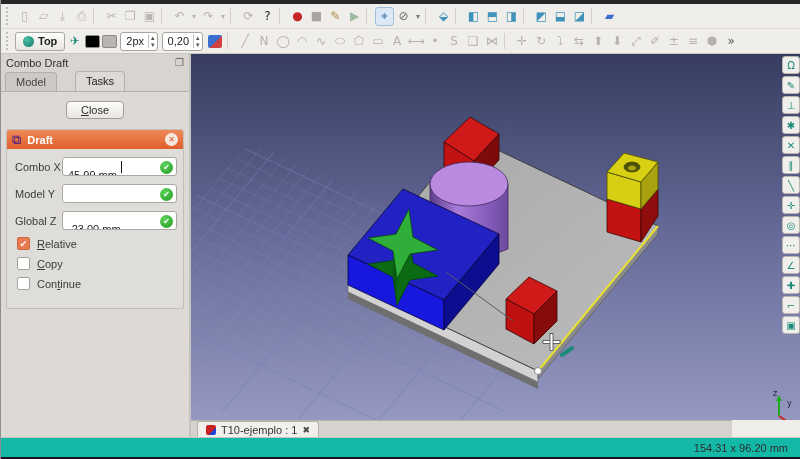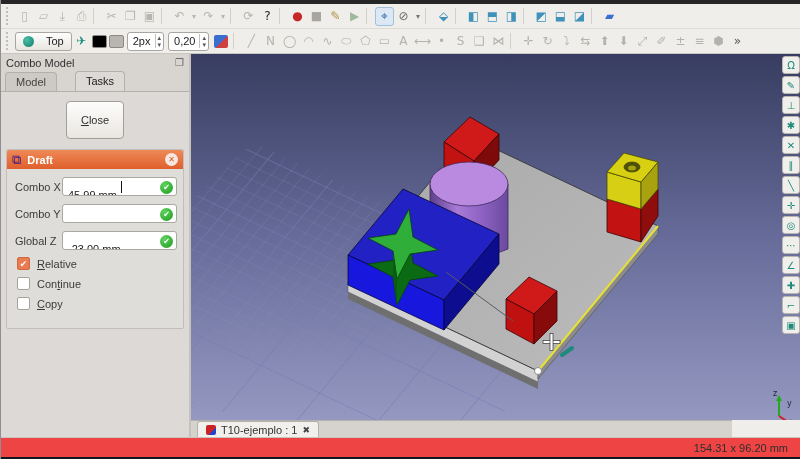--- a/index.html
+++ b/index.html
@@ -17,36 +17,36 @@
   .tbi.active { background:#dce8f5; border:1px solid #9fc0dd; }
   .tbi.swatch { width:15px; height:13px; border:1px solid #8d8a85; border-radius:2px; margin:0 1px; }
   .tsep { width:7px; height:16px; border-left:1px solid #d3d0ca; margin:0 2px; flex:0 0 auto; }
   .grip { width:6px; height:18px; border-left:2px dotted #c2bfba; margin:0 3px; flex:0 0 auto; }
 
   .combo { height:19px; background:#fff; border:1px solid #a9a5a0; border-radius:3px; display:flex; align-items:center; padding:0 3px; margin:0 4px; width:110px; flex:0 0 auto; }
   .combo .wb-icon { width:11px; height:11px; border-radius:2px; background:linear-gradient(135deg,#e8c21a 65%,#2a58c0 65%); margin-right:5px; flex:0 0 auto; }
   .combo .cval { flex:1; color:#222; }
   .combo .spin { border-left:1px solid #c6c3be; padding-left:3px; font-size:7px; color:#555; line-height:7px; text-align:center; }
 
-  .btnw { height:19px; background:linear-gradient(#fdfdfc,#e9e6e1); border:1px solid #a9a5a0; border-radius:3px; display:inline-flex; align-items:center; padding:0 7px; gap:12px; color:#222; flex:0 0 auto; }
+  .btnw { height:19px; background:linear-gradient(#fdfdfc,#e9e6e1); border:1px solid #a9a5a0; border-radius:3px; display:inline-flex; align-items:center; padding:0 7px; gap:4px; color:#222; flex:0 0 auto;font-weight:bold; }
   .btnw .tico { width:11px; height:11px; border-radius:50%; background:radial-gradient(circle at 35% 35%,#49c0a8,#157a66); }
   .spinbox { height:19px; background:#fff; border:1px solid #a9a5a0; border-radius:3px; display:inline-flex; align-items:center; padding:0 2px 0 5px; margin:0 2px; color:#222; flex:0 0 auto; }
   .spinbox .spin { margin-left:4px; border-left:1px solid #c6c3be; padding-left:2px; font-size:7px; color:#555; line-height:7px; text-align:center; }
   .ag-icon { width:14px; height:13px; border-radius:2px; background:linear-gradient(135deg,#3a6fd0 55%,#d04040 55%); margin:0 3px; flex:0 0 auto; }
 
   
   #combo-view { position:absolute; left:0; top:54px; width:190px; height:383px; background:#d8d5d1; border-right:2px solid #c5c1bc; }
   .cv-header { height:17px; display:flex; align-items:center; padding:0 5px; color:#2f2f2f; }
   .cv-header .flo { margin-left:auto; color:#6b6b6b; font-size:10px; }
   .cv-tabs { display:flex; padding-left:4px; height:20px; align-items:flex-end; }
   .cv-tab { padding:3px 10px 3px; border:1px solid #b3afaa; border-bottom:none; border-radius:4px 4px 0 0; background:#cdc9c5; color:#444; margin-right:18px; }
   .cv-tab.active { background:#dcd9d6; padding-bottom:4px; color:#222; }
   .cv-content { position:absolute; left:0; right:0; top:37px; bottom:0; background:#dcd9d6; border-top:1px solid #b3afaa; }
   .close-row { text-align:center; margin-top:9px; }
-  .btn { background:linear-gradient(#fdfdfc,#e9e6e1); border:1px solid #a29e98; border-radius:4px; padding:12px 14px; font-size:11px; color:#2f2f2f; font-family:inherit; }
+  .btn { background:linear-gradient(#fdfdfc,#e9e6e1); border:1px solid #a29e98; border-radius:4px; padding:2px 14px; font-size:11px; color:#2f2f2f; font-family:inherit; }
   .task-box { margin:10px 5px 0; background:#deddda; border:1px solid #c2bfba; border-radius:2px; height:180px; }
   .task-head { height:19px; background:linear-gradient(#ee8a58,#df5f2c); display:flex; align-items:center; padding:0 5px; border-radius:2px 2px 0 0; }
   .task-head .mico { color:#3d1580; font-size:13px; margin-right:6px; font-family:"DejaVu Sans",sans-serif; }
   .task-head .ttl { color:#fff; font-weight:bold; }
   .task-head .tclose { margin-left:auto; width:13px; height:13px; border-radius:50%; background:#f6e8e0; color:#d45a28; font-size:8px; font-weight:bold; display:flex; align-items:center; justify-content:center; }
   .frow { display:flex; align-items:center; margin:8px 6px 0 8px; }
   .frow .flab { width:47px; color:#3b3b3b; }
   .field { position:relative; flex:1; height:19px; background:#fff; border:1px solid #aba7a1; border-radius:3px; }
   .field input { position:absolute; inset:0; border:none; background:transparent; font:11px "Liberation Sans",sans-serif; padding:16px 18px 0 5px; color:#1c1c1c; outline:none; width:100%;text-decoration:underline; }
   .field .caret { position:absolute; left:58px; top:3px; width:1px; height:12px; background:#111; }
@@ -60,21 +60,21 @@
   #viewport { position:absolute; left:190px; top:54px; width:610px; height:366px; overflow:hidden; }
   #viewport svg { display:block; }
   #snapbar { position:absolute; right:1px; top:2px; display:flex; flex-direction:column; gap:2px; }
   .snapbtn { width:18px; height:18px; background:#f1efeb; border:1px solid #b9b5b0; border-radius:3px; color:#1d8a7a; font-size:10px; font-family:"DejaVu Sans",sans-serif; display:flex; align-items:center; justify-content:center; }
 
   
   #tabbar { position:absolute; left:190px; top:420px; width:541px; height:17px; background:#d6d2ce; border-top:1px solid #b5b1ac; display:flex; align-items:stretch; }
   .doc-tab { margin-left:6px; background:#f2f0ed; border:1px solid #b5b1ac; border-bottom:none; border-radius:3px 3px 0 0; display:flex; align-items:center; gap:5px; padding:0 8px; color:#333; }
   .doc-tab .dico { width:10px; height:10px; border-radius:2px; background:linear-gradient(135deg,#cc2222 62%,#2244cc 62%); }
   .doc-tab .tx { font-weight:bold; color:#444; font-size:9px; }
-  #statusbar { position:absolute; left:0; top:437px; width:800px; height:20px; background:#ef4444; border-top:1px solid #c8c5c0; display:flex; align-items:center; }
+  #statusbar { position:absolute; left:0; top:437px; width:800px; height:20px; background:#14b8a6; border-top:1px solid #c8c5c0; display:flex; align-items:center; }
   #statusbar .dims { margin-left:auto; padding-right:13px; color:#2e2e2e; }
   .bottom-edge { position:absolute; left:0; top:457px; width:800px; height:2px; background:#14161f; }
 </style>
 </head>
 <body>
 
 <div id="app">
 
   <div class="menubar-strip"></div>
 
@@ -101,21 +101,21 @@
       <span>0,20</span>
       <span class="spin">▴<br>▾</span>
     </span>
     <span class="ag-icon"></span>
     <span class="tsep"></span>
     <span style="display:contents"><span class="tbi" style="color: rgb(181, 178, 173);">╱</span><span class="tbi" style="color: rgb(181, 178, 173);">N</span><span class="tbi" style="color: rgb(181, 178, 173);">◯</span><span class="tbi" style="color: rgb(181, 178, 173);">◠</span><span class="tbi" style="color: rgb(181, 178, 173);">∿</span><span class="tbi" style="color: rgb(181, 178, 173);">⬭</span><span class="tbi" style="color: rgb(181, 178, 173);">⬠</span><span class="tbi" style="color: rgb(181, 178, 173);">▭</span><span class="tbi" style="color: rgb(181, 178, 173);">A</span><span class="tbi" style="color: rgb(181, 178, 173);">⟷</span><span class="tbi" style="color: rgb(181, 178, 173);">•</span><span class="tbi" style="color: rgb(181, 178, 173);">S</span><span class="tbi" style="color: rgb(181, 178, 173);">❑</span><span class="tbi" style="color: rgb(181, 178, 173);">⋈</span><span class="tsep"></span><span class="tbi" style="color: rgb(181, 178, 173);">✛</span><span class="tbi" style="color: rgb(181, 178, 173);">↻</span><span class="tbi" style="color: rgb(181, 178, 173);">⤵</span><span class="tbi" style="color: rgb(181, 178, 173);">⇆</span><span class="tbi" style="color: rgb(181, 178, 173);">⬆</span><span class="tbi" style="color: rgb(181, 178, 173);">⬇</span><span class="tbi" style="color: rgb(181, 178, 173);">⤢</span><span class="tbi" style="color: rgb(181, 178, 173);">✐</span><span class="tbi" style="color: rgb(181, 178, 173);">±</span><span class="tbi" style="color: rgb(181, 178, 173);">≡</span><span class="tbi" style="color: rgb(181, 178, 173);">⬢</span><span class="tbi" style="color: rgb(85, 85, 85);">»</span></span>
   </div>
 
   <div id="combo-view">
     <div class="cv-header">
-      <span>Combo Model</span>
+      <span>Combo Draft</span>
       <span class="flo">❐</span>
     </div>
     <div class="cv-tabs">
       <span class="cv-tab">Model</span>
       <span class="cv-tab active">Tasks</span>
     </div>
     <div class="cv-content">
       <div class="close-row">
         <button class="btn"><u>C</u><span>l</span><span>o</span><span>s</span><span>e</span></button>
       </div>
@@ -127,43 +127,43 @@
         </div>
         <div class="frow">
           <span class="flab">Combo X</span>
           <span class="field">
             <input value="45,99 mm" style="">
             <span class="caret"></span>
             <span class="okbadge">✔</span>
           </span>
         </div>
         <div class="frow">
-          <span class="flab">Combo Y</span>
+          <span class="flab">Model Y</span>
           <span class="field">
             <span class="okbadge">✔</span>
           </span>
         </div>
         <div class="frow">
           <span class="flab">Global Z</span>
           <span class="field">
             <input value="-23,00 mm" style="">
             <span class="okbadge">✔</span>
           </span>
         </div>
         <div class="cbrow">
           <span class="cb checked">✔</span>
           <span class="cblab"><u>R</u><span>e</span><span>l</span><span>a</span><span>t</span><span>i</span><span>v</span><span>e</span></span>
         </div>
         <div class="cbrow">
           <span class="cb"></span>
-          <span class="cblab"><span>C</span><span>o</span><span>n</span><u>t</u><span>i</span><span>n</span><span>u</span><span>e</span></span>
+          <span class="cblab"><u>C</u><span>o</span><span>p</span><span>y</span></span>
         </div>
         <div class="cbrow">
           <span class="cb"></span>
-          <span class="cblab"><u>C</u><span>o</span><span>p</span><span>y</span></span>
+          <span class="cblab"><span>C</span><span>o</span><span>n</span><u>t</u><span>i</span><span>n</span><span>u</span><span>e</span></span>
         </div>
       </div>
     </div>
   </div>
 
   <div id="viewport">
     <svg width="610" height="366" viewBox="0 0 610 366">
       <defs>
         <linearGradient id="bgG" x1="0" y1="0" x2="0" y2="1">
           <stop offset="0" stop-color="#373c60"></stop>

